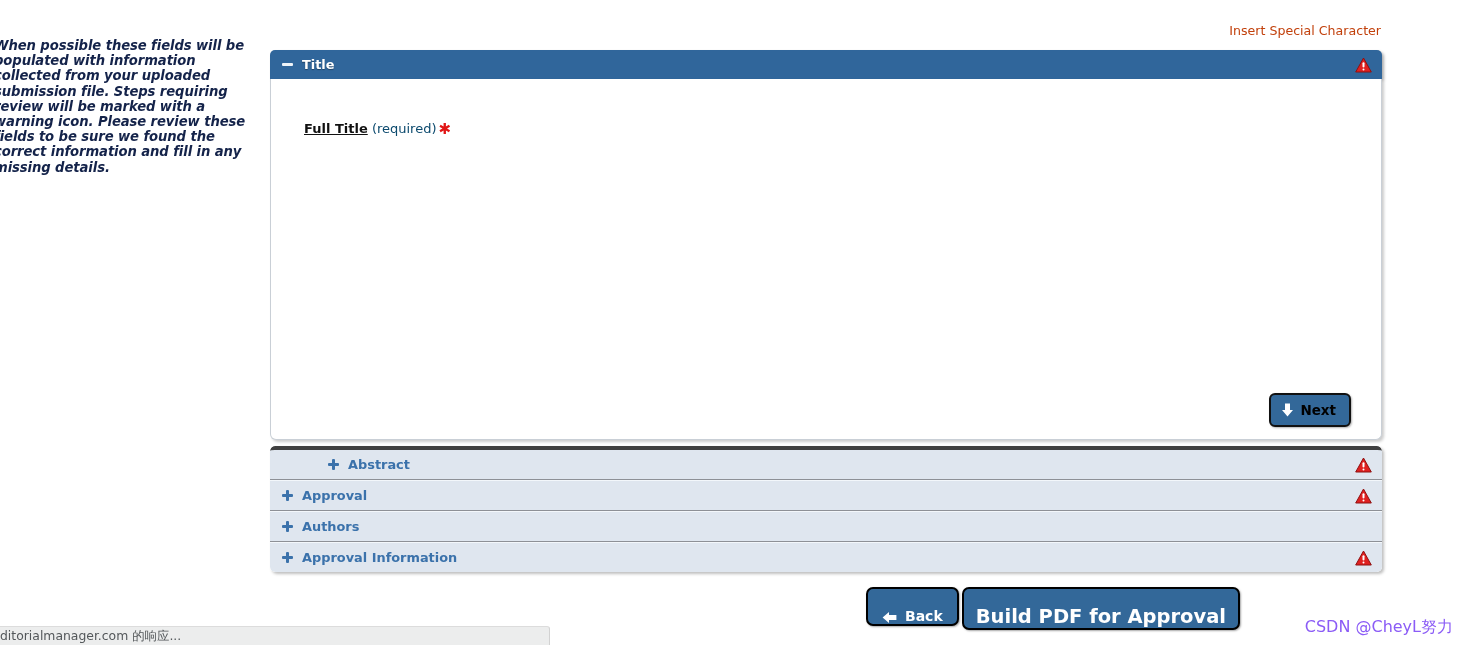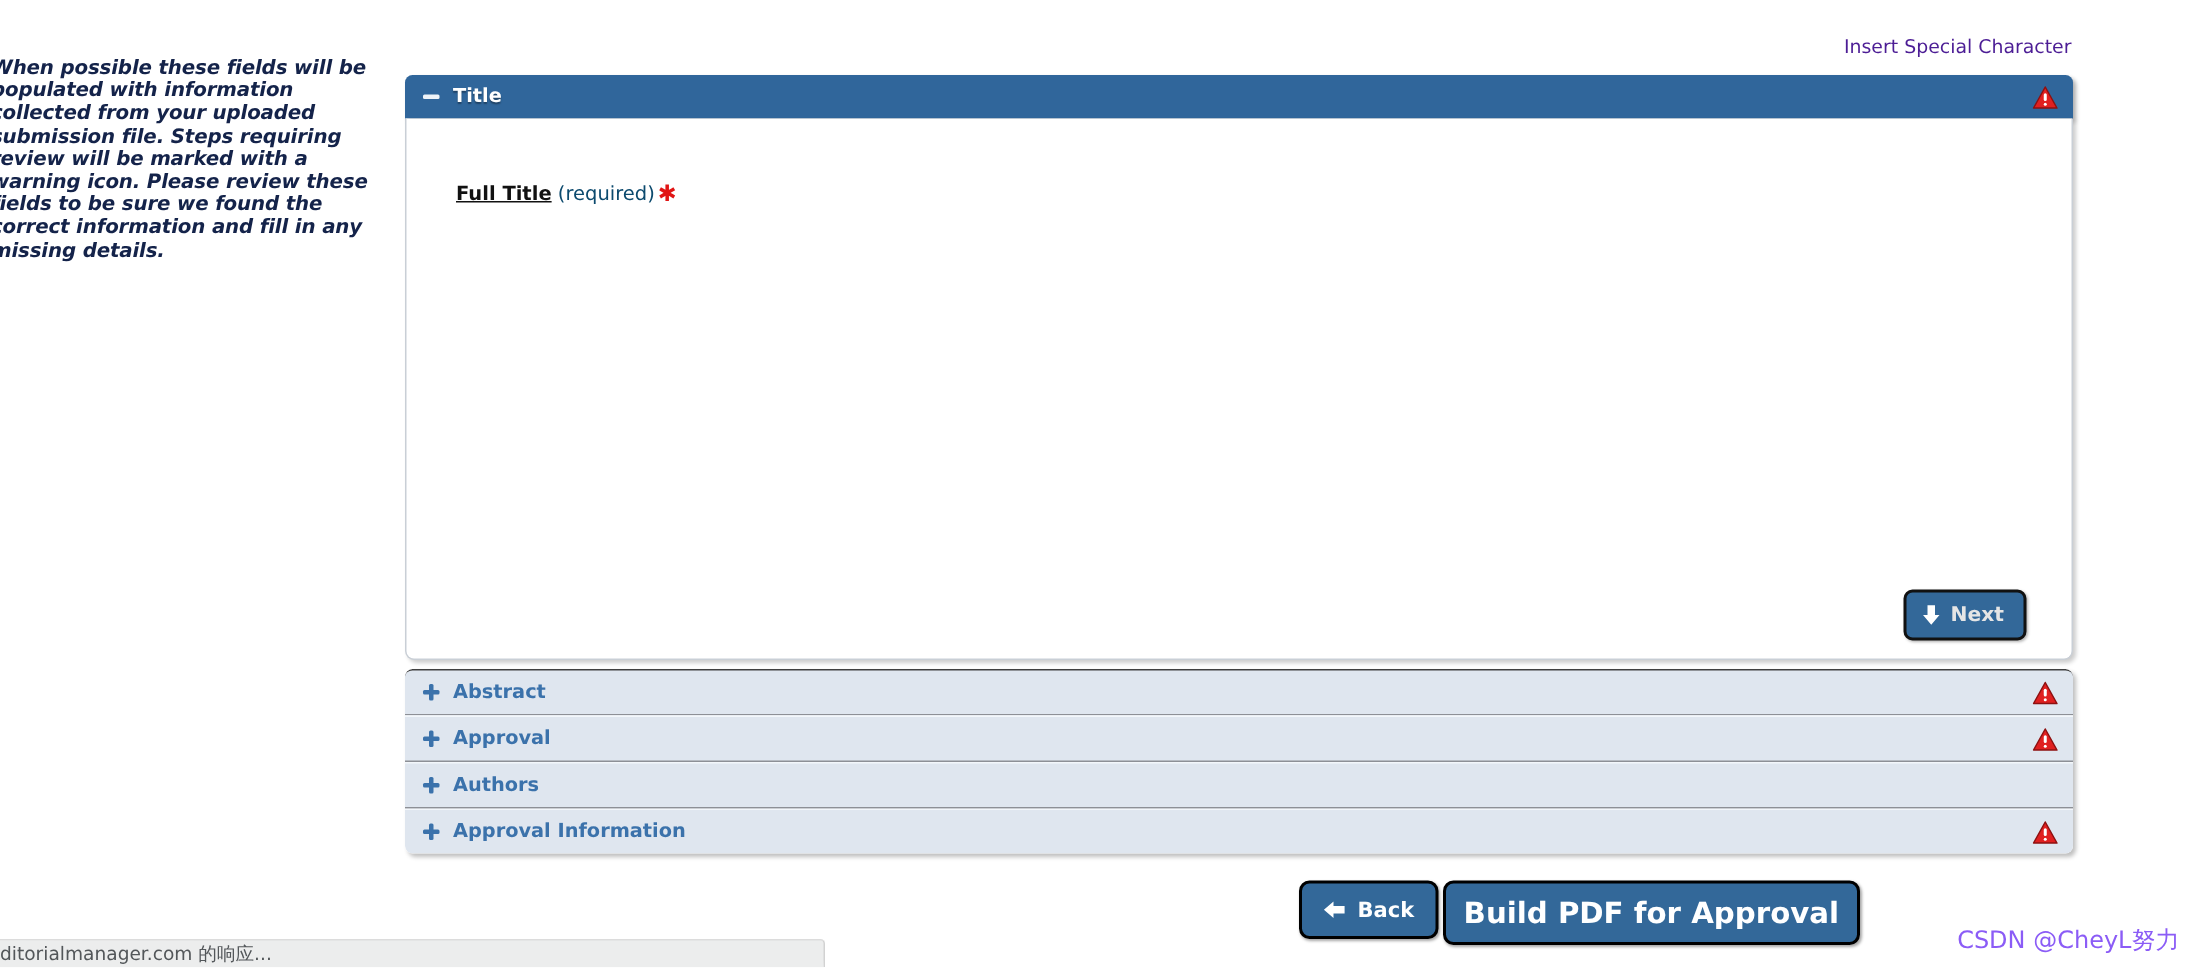--- a/index.html
+++ b/index.html
@@ -30,21 +30,21 @@
     color: #14234a;
     letter-spacing: -0.1px;
   }
 
   
   .special-char-link {
     position: absolute;
     right: 82px;
     top: 23px;
     font-size: 12.6px;
-    color: #4c1d95;
+    color: #c2410c;
     text-decoration: none;
     cursor: pointer;
     font-family: "DejaVu Sans", "Liberation Sans", sans-serif;
   }
 
   
   .main-col {
     position: absolute;
     left: 270px;
     top: 50px;
@@ -141,21 +141,21 @@
   
   .next-btn {
     position: absolute;
     right: 30px;
     bottom: 12px;
     height: 30px;
     padding: 0 13px 0 10px;
     background: #336899;
     border: 2px solid #111111;
     border-radius: 6px;
-    color: #e5e5e5;
+    color: #000000;
     font-weight: bold;
     font-size: 13.5px;
     display: flex;
     align-items: center;
     gap: 6px;
     cursor: pointer;
     box-shadow: 1px 1px 2px rgba(0,0,0,0.3);
   }
 
   
@@ -168,21 +168,21 @@
   .collapsed-row {
     position: relative;
     height: 29px;
     background: #dfe6ef;
     display: flex;
     align-items: center;
     border-bottom: 1px solid #8d9096;
     border-top: 1px solid #f3f7fb;
     cursor: pointer;
   }
-  .collapsed-row:first-child { border-radius: 5px 5px 0 0; border-top: 1px solid #404040; }
+  .collapsed-row:first-child { border-radius: 5px 5px 0 0; border-top: 4px solid #404040; padding-left: 46px; }
   .collapsed-row:last-child  { border-radius: 0 0 5px 5px; border-bottom: none; }
   .collapsed-row .row-title {
     margin-left: 9px;
     color: #3b72ab;
     font-weight: bold;
     font-size: 12.9px;
   }
 
   
   .actions {
@@ -193,21 +193,21 @@
     align-items: stretch;
     gap: 3px;
   }
   .btn {
     background: #336899;
     border: 2px solid #000000;
     border-radius: 7px;
     color: #ffffff;
     font-weight: bold;
     display: flex;
-    align-items: center;
+    align-items: flex-end;
     justify-content: center;
     gap: 8px;
     cursor: pointer;
     box-shadow: 1px 1px 2px rgba(0,0,0,0.35);
     white-space: nowrap;
   }
   .btn-back { height: 35px; padding: 0 14px; font-size: 14px; }
   .btn-big  { height: 39px; padding: 0 12px; font-size: 19.5px; }
 
   .arrow-svg { flex: none; display: block; }

